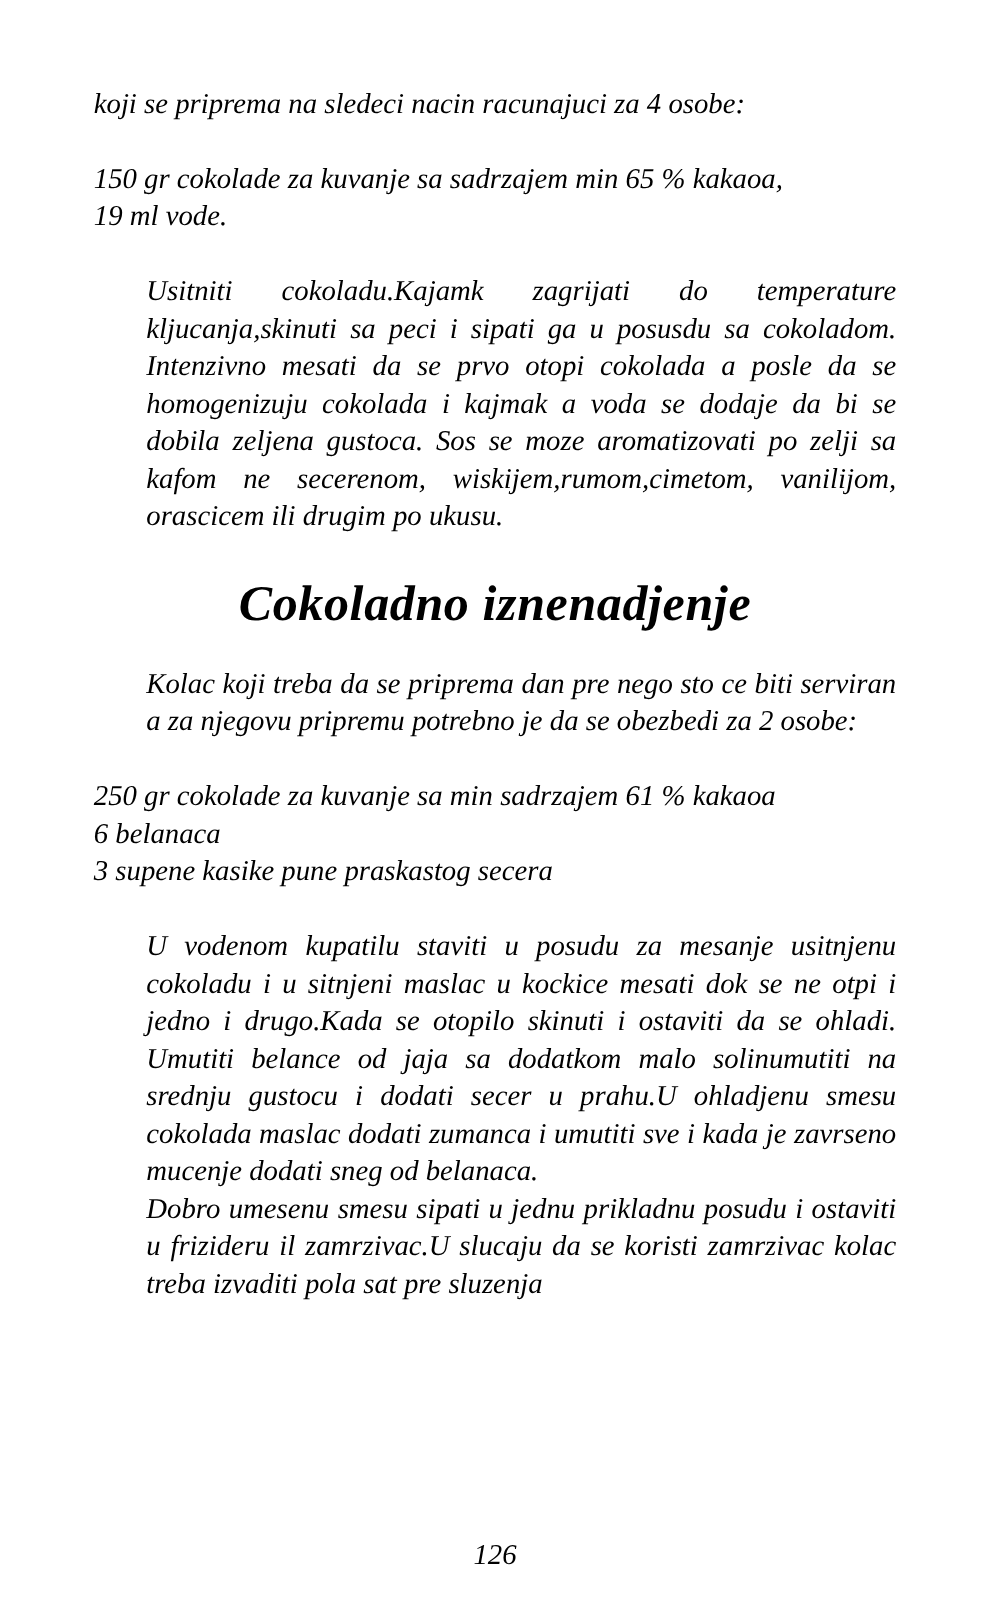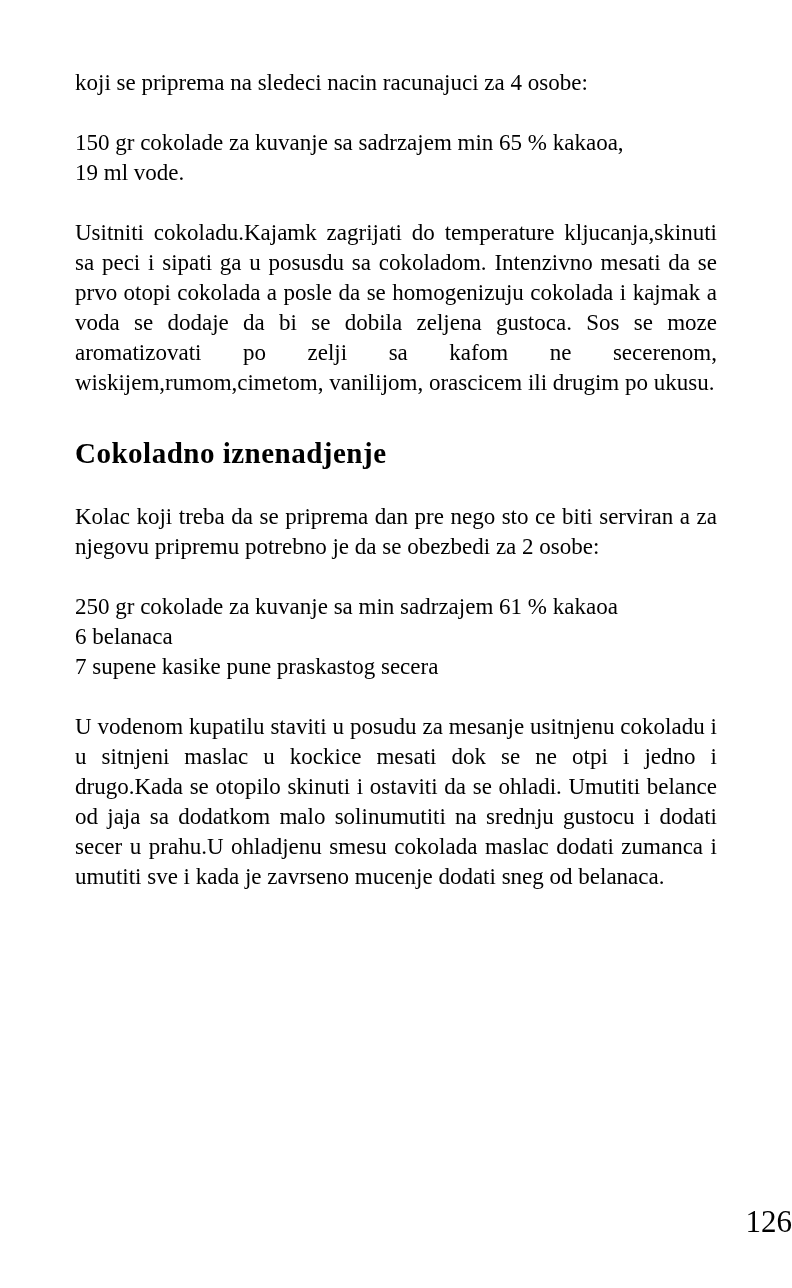--- a/index.html
+++ b/index.html
@@ -8,54 +8,56 @@
     background: #ffffff;
   }
   .page {
     position: relative;
     width: 792px;
     height: 1288px;
     background: #ffffff;
     color: #000000;
     font-family: "Liberation Serif", "DejaVu Serif", serif;
     overflow: hidden;
+    font-style: italic;
   }
   .text-block {
     position: absolute;
     left: 75px;
     right: 75px;
     top: 68px;
   }
   .body-line,
   .body-para {
     margin: 0;
     font-size: 23px;
     line-height: 30px;
   }
   .body-para {
     text-align: justify;
+    margin-left: 42px;
   }
   .blank-line {
     height: 30px;
   }
   .recipe-title {
     margin: 33px 0 27px 0;
-    font-size: 29px;
+    font-size: 40px;
     line-height: 44px;
     font-weight: 700;
-    text-align: left;
+    text-align: center;
     letter-spacing: 0.5px;
   }
   .page-footer {
     position: absolute;
-    bottom: 52px;
+    bottom: 30px;
     left: 0;
     right: 0;
-    text-align: right;
-    font-size: 31px;
+    text-align: center;
+    font-size: 23px;
     line-height: 28px;
   }
 </style>
 </head>
 <body>
 
 <div class="page">
   <main class="text-block">
 
     <p class="body-line">koji se priprema na sledeci nacin racunajuci za 4 osobe:</p>
@@ -73,26 +75,27 @@
 
     <h1 class="recipe-title">Cokoladno iznenadjenje</h1>
 
     <p class="body-para">Kolac koji treba da se priprema dan pre nego sto ce biti serviran a za njegovu pripremu potrebno je da se obezbedi za 2 osobe:</p>
 
     <div class="blank-line"></div>
 
     <div>
       <p class="body-line">250 gr cokolade za kuvanje sa min sadrzajem 61 % kakaoa</p>
       <p class="body-line">6 belanaca</p>
-      <p class="body-line">7 supene kasike pune praskastog secera</p>
+      <p class="body-line">3 supene kasike pune praskastog secera</p>
     </div>
 
     <div class="blank-line"></div>
 
     <p class="body-para">U vodenom kupatilu staviti u posudu za mesanje usitnjenu cokoladu i u sitnjeni maslac u kockice mesati dok se ne otpi i jedno i drugo.Kada se otopilo skinuti i ostaviti da se ohladi. Umutiti belance od jaja sa dodatkom malo solinumutiti na srednju gustocu i dodati secer u prahu.U ohladjenu smesu cokolada maslac dodati zumanca i umutiti sve i kada je zavrseno mucenje dodati sneg od belanaca.</p>
 
+    <p class="body-para">Dobro umesenu smesu sipati u jednu prikladnu posudu i ostaviti u frizideru il zamrzivac.U slucaju da se koristi zamrzivac kolac treba izvaditi pola sat pre sluzenja</p>
 
   </main>
 
   <footer class="page-footer">
     <span>126</span>
   </footer>
 </div>
 
 </body></html>

